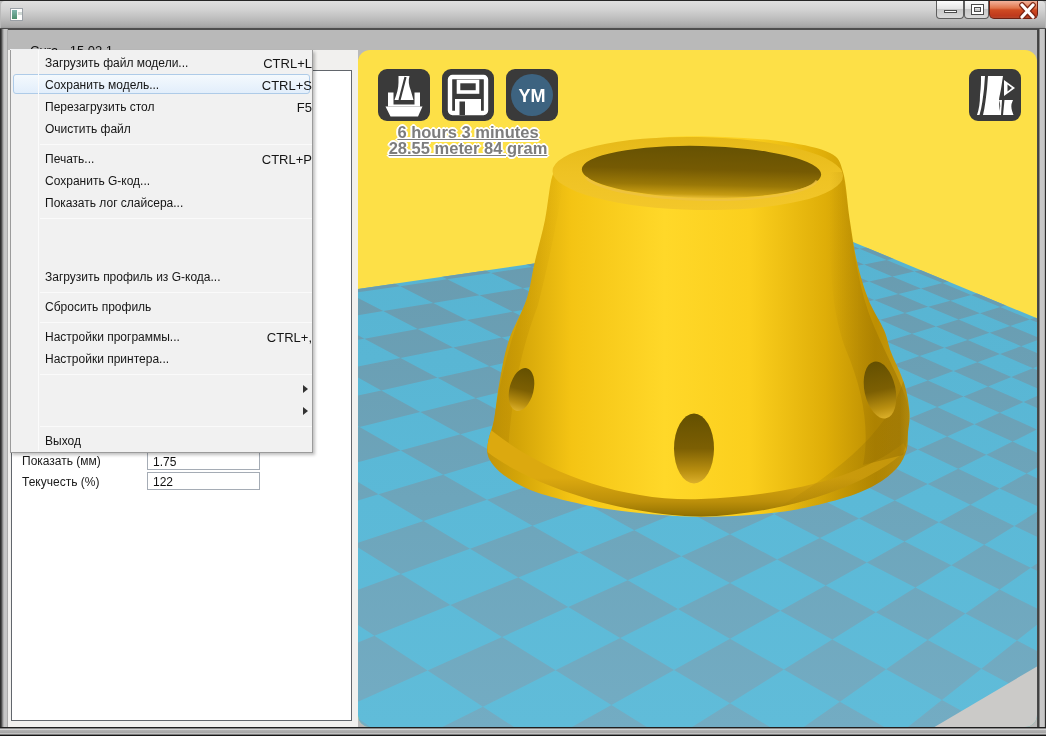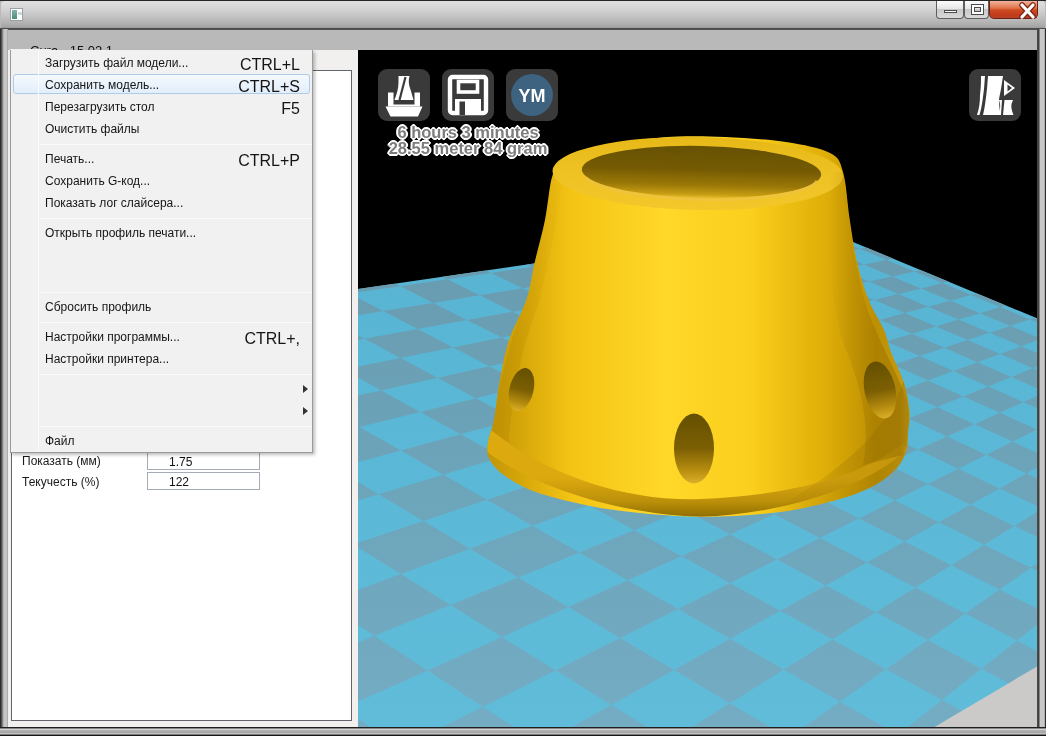--- a/index.html
+++ b/index.html
@@ -31,34 +31,34 @@
 
 #menubar { left:1px; top:30px; width:1037px; height:19px; background:linear-gradient(#f9f9f9,#f0f1f4 60%,#dfe3ee 90%,#d8deee); border-bottom:1px solid #878b92; }
 .mb { position:absolute; top:3px; font-size:12px; color:#111; }
 #filebtn { left:8px; top:1px; width:42px; height:17px; border:1px solid #8e9094; border-radius:3px;
   background:linear-gradient(#fcfcfc,#eef0f4); box-shadow:inset 0 0 0 1px #fff; }
 
 
 #panel { left:8px; top:50px; width:350px; height:677px; background:#f1f0ee; }
 #pbox { position:absolute; left:3px; top:20px; width:341px; height:651px; background:#fff; border:1px solid #62666c; }
 .plabel { position:absolute; font-size:12px; color:#1a1a1a; }
-.pinput { position:absolute; left:139px; width:113px; height:18px; border:1px solid #a5acb5; background:#fff; font-size:12px; color:#111; padding:2px 0 0 21px; }
-
-
-#vp { left:358px; top:50px; width:679px; height:677px; background:#000000; overflow:hidden; }
+.pinput { position:absolute; left:139px; width:113px; height:18px; border:1px solid #a5acb5; background:#fff; font-size:12px; color:#111; padding:2px 0 0 5px; }
+
+
+#vp { left:358px; top:50px; width:679px; height:677px; background:#fde047; overflow:hidden;border-radius:12px; }
 .ticon { position:absolute; width:52px; height:52px; border-radius:9px; background:#3a3a3a; }
 #stats { position:absolute; left:0px; top:75px; width:220px; text-align:center; font-weight:bold; font-size:16.5px; line-height:15.5px; color:#7d7d7d;
-  text-shadow:-2px 0 0 #fff,2px 0 0 #fff,0 -2px 0 #fff,0 2px 0 #fff,-1px -1px 0 #fff,1px -1px 0 #fff,-1px 1px 0 #fff,1px 1px 0 #fff; }
+  text-shadow:-2px 0 0 #fff,2px 0 0 #fff,0 -2px 0 #fff,0 2px 0 #fff,-1px -1px 0 #fff,1px -1px 0 #fff,-1px 1px 0 #fff,1px 1px 0 #fff;text-decoration:underline; }
 
 
 #dd { left:10px; top:50px; width:303px; height:403px; background:#f1f1f1; border:1px solid #9b9b9b; border-top:none;
   box-shadow:2px 2px 3px rgba(0,0,0,0.25); }
 #gutter { position:absolute; left:27px; top:0; width:1px; height:401px; background:#e2e2e2; border-right:1px solid #fbfbfb; }
 .mi { position:absolute; left:34px; height:22px; padding-top:4px; font-size:12px; color:#151515; }
-.ms { position:absolute; right:12px; height:22px; padding-top:4px; font-size:16px; color:#151515; }
+.ms { position:absolute; right:0; height:22px; padding-top:4px; font-size:13px; color:#151515; }
 .ma { position:absolute; left:292px; width:0; height:0; border-left:5px solid #333; border-top:4px solid transparent; border-bottom:4px solid transparent; }
 .sep { position:absolute; left:29px; width:272px; height:1px; background:#e0e0e0; border-bottom:1px solid #fafafa; }
 #hl { position:absolute; left:2px; top:24px; width:297px; height:20px; border:1px solid #aecbe8; border-radius:3px;
   background:linear-gradient(#f4f9fd,#e2eefb); }
 </style></head>
 <body>
 <div id="win">
 <div class="abs" id="topline"></div>
 <div class="abs" id="title"></div>
 <div class="abs" id="titledark"></div>
@@ -224,33 +224,33 @@
 <div class="abs" style="left:10px;top:49px;width:41px;height:1px;background:#f2f3f5"></div>
 <div class="abs" id="dd">
   <div id="hl"></div>
   <div id="gutter"></div>
   <div class="mi" style="top:2px">Загрузить файл модели...</div>
 <div class="ms" style="top:2px">CTRL+L</div>
 <div class="mi" style="top:24px">Сохранить модель...</div>
 <div class="ms" style="top:24px">CTRL+S</div>
 <div class="mi" style="top:46px">Перезагрузить стол</div>
 <div class="ms" style="top:46px">F5</div>
-<div class="mi" style="top:68px">Очистить файлы</div>
+<div class="mi" style="top:68px">Очистить файл</div>
 <div class="mi" style="top:98px">Печать...</div>
 <div class="ms" style="top:98px">CTRL+P</div>
 <div class="mi" style="top:120px">Сохранить G-код...</div>
 <div class="mi" style="top:142px">Показать лог слайсера...</div>
-<div class="mi" style="top:172px">Открыть профиль печати...</div>
+<div class="mi" style="top:216px">Загрузить профиль из G-кода...</div>
 <div class="mi" style="top:246px">Сбросить профиль</div>
 <div class="mi" style="top:276px">Настройки программы...</div>
 <div class="ms" style="top:276px">CTRL+,</div>
 <div class="mi" style="top:298px">Настройки принтера...</div>
 <div class="ma" style="top:335px"></div>
 <div class="ma" style="top:357px"></div>
-<div class="mi" style="top:380px">Файл</div>
+<div class="mi" style="top:380px">Выход</div>
 
   <div class="sep" style="top:94px"></div>
 <div class="sep" style="top:168px"></div>
 <div class="sep" style="top:242px"></div>
 <div class="sep" style="top:272px"></div>
 <div class="sep" style="top:324px"></div>
 <div class="sep" style="top:376px"></div>
 
 </div>
 </div>

